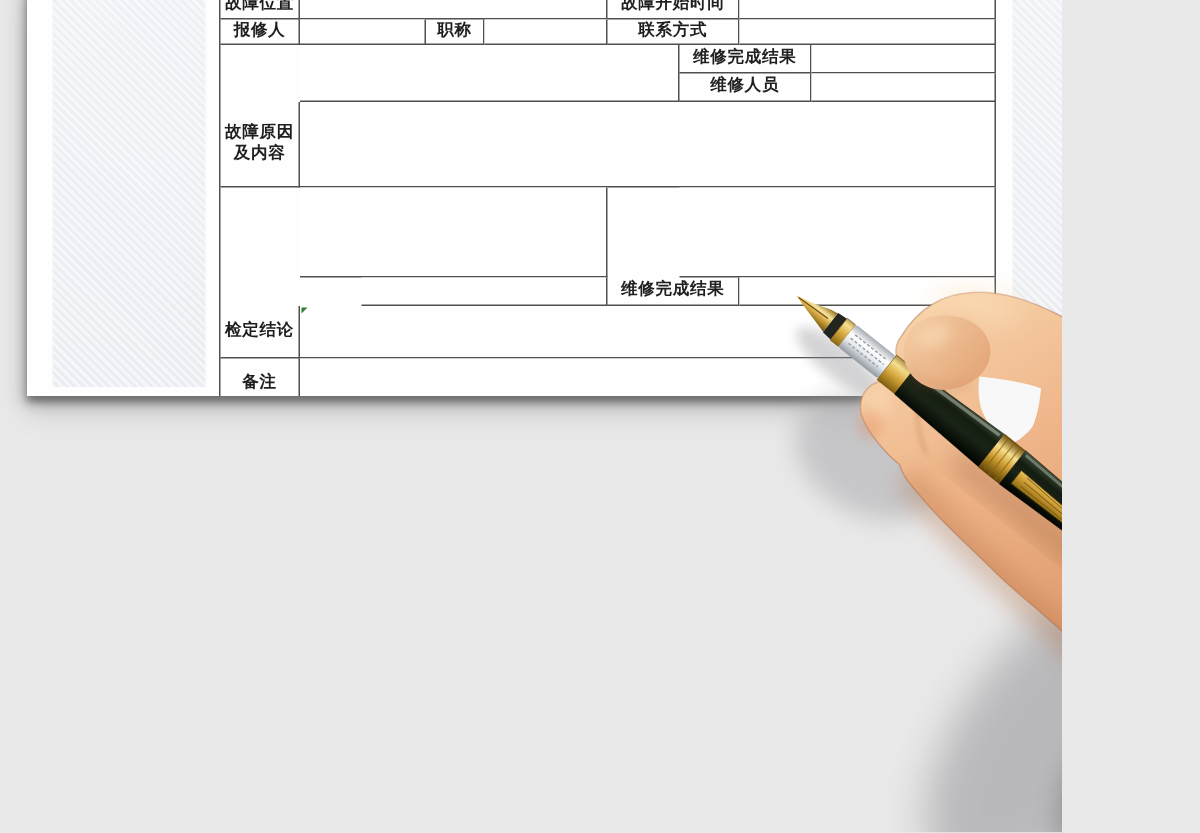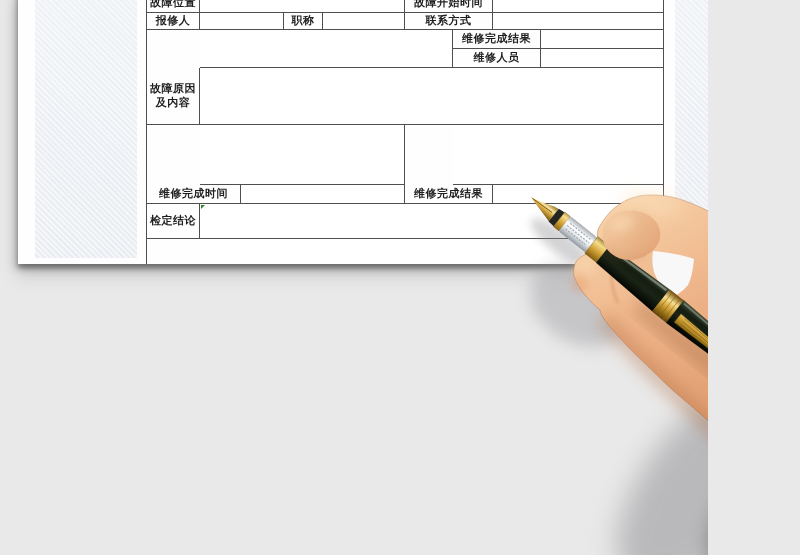--- a/index.html
+++ b/index.html
@@ -53,29 +53,29 @@
       <div class="cell lab" style="left:306px;top:55px;width:88px;height:19px">维修人员</div>
       <div class="cell val" style="left:394px;top:55px;width:123px;height:19px"></div>
 
       <div class="cell lab" style="left:0;top:74px;width:53px;height:57px">故障原因
 及内容</div>
       <div class="cell val" style="left:53px;top:74px;width:464px;height:57px"></div>
 
       <div class="cell val" style="left:53px;top:131px;width:205px;height:60px"></div>
       <div class="cell val" style="left:306px;top:131px;width:211px;height:60px"></div>
 
-      <div class="cell lab" style="left:0;top:191px;width:94px;height:19px">维修完成时间</div>
       <div class="cell val" style="left:94px;top:191px;width:164px;height:19px"></div>
       <div class="cell lab" style="left:258px;top:191px;width:88px;height:19px">维修完成结果</div>
       <div class="cell val" style="left:346px;top:191px;width:171px;height:19px"></div>
 
       <div class="cell lab" style="left:0;top:210px;width:53px;height:35px">检定结论</div>
       <div class="cell val" style="left:53px;top:210px;width:464px;height:35px"></div>
       <div class="marker" style="left:54px;top:211px"></div>
 
+      <div class="cell lab" style="left:0;top:245px;width:53px;height:35px">备注</div>
       <div class="cell val" style="left:53px;top:245px;width:464px;height:35px"></div>
     </div>
   </div>
 
   <svg class="handpen" viewBox="455 140 345 415">
     <defs>
       <filter id="b4" x="-60%" y="-60%" width="220%" height="220%">
           <feGaussianBlur stdDeviation="4"></feGaussianBlur>
         </filter>
       <filter id="b8" x="-60%" y="-60%" width="220%" height="220%">

